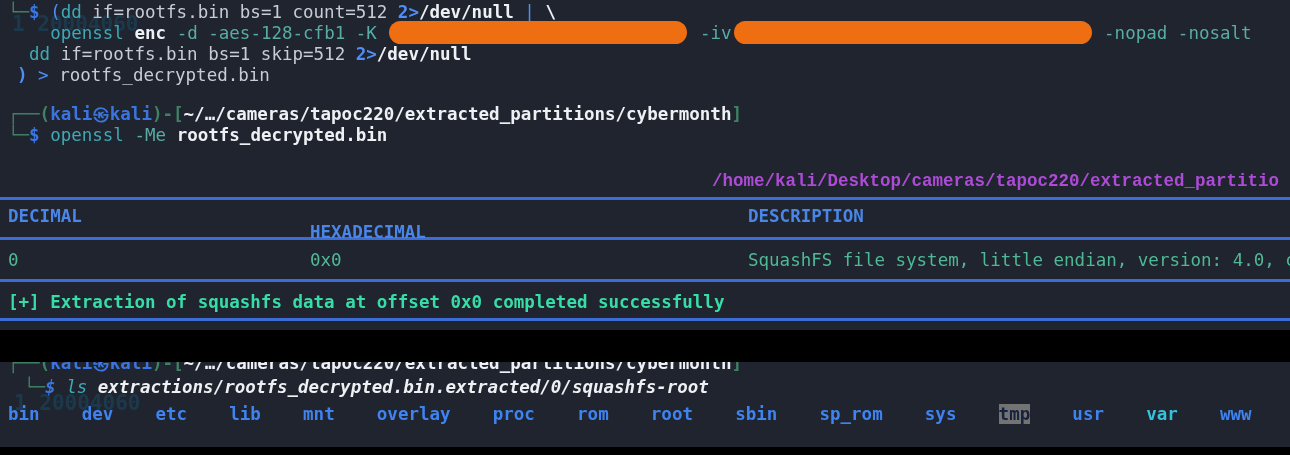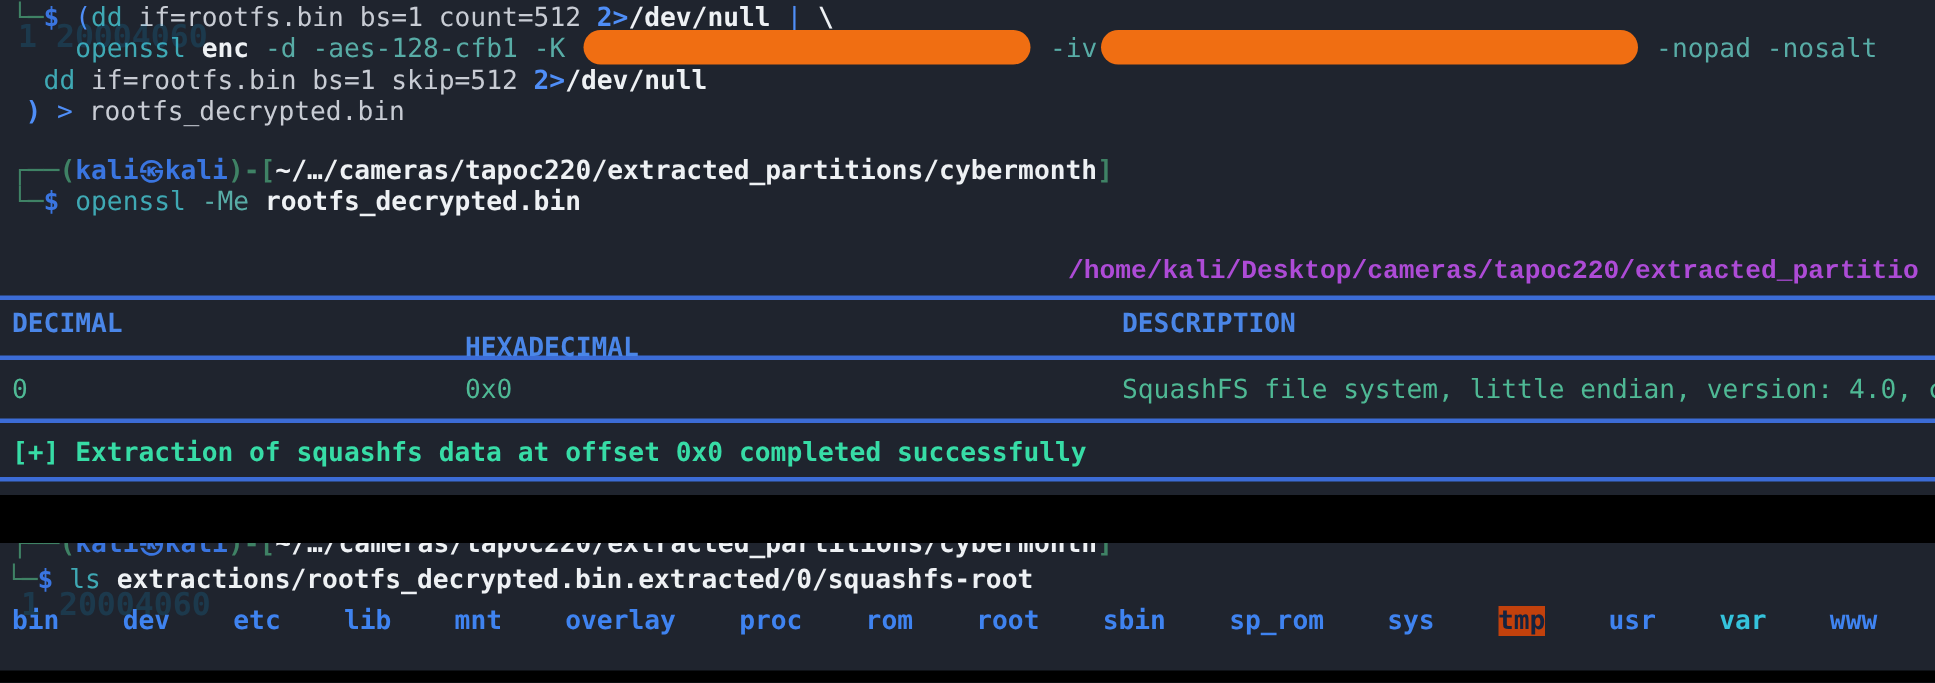--- a/index.html
+++ b/index.html
@@ -26,21 +26,21 @@
   .s-wb      {color:#eef1f4;font-weight:bold;}
   .s-syn     {color:#4f8ef7;}
   .s-synb    {color:#4f8ef7;font-weight:bold;}
   .s-pathb   {color:#eef1f4;font-weight:bold;}
   .s-purple  {color:#ad4bd6;font-weight:bold;font-family:Liberation Mono, monospace;}
   .s-th      {color:#4a86e8;font-weight:bold;}
   .s-val     {color:#4fb995;}
   .s-ok      {color:#37dca6;font-weight:bold;}
   .s-dir     {color:#3f83f0;font-weight:bold;}
   .s-dircyan {color:#35c3dc;font-weight:bold;}
-  .s-tmphl   {color:#15233f;background:#c2410c;font-weight:bold;}
+  .s-tmphl   {color:#15233f;background:#737373;font-weight:bold;}
   .s-redact{
     display:inline-block;
     background:#f06e12;
     height:23px;
     border-radius:12px;
     vertical-align:middle;
     margin:-3px 2px 0 2px;
   }
   .rule{
     position:absolute;left:0;width:1290px;height:3px;
@@ -75,20 +75,20 @@
       <div class="line" style="left: 8px; top: 23px;"><span class="s-arg">    </span><span class="s-cmd">openssl</span><span class="s-arg"> </span><span class="s-wb">enc</span><span class="s-arg"> </span><span class="s-opt">-d</span><span class="s-arg"> </span><span class="s-opt">-aes-128-cfb1</span><span class="s-arg"> </span><span class="s-opt">-K </span><span class="s-redact" style="width: 298px;"></span><span class="s-arg"> </span><span class="s-opt">-iv</span><span class="s-redact" style="width: 358px;"></span><span class="s-arg"> </span><span class="s-opt">-nopad</span><span class="s-arg"> </span><span class="s-opt">-nosalt</span></div>
       <div class="line" style="left: 8px; top: 44px;"><span class="s-arg">  </span><span class="s-cmd">dd</span><span class="s-arg"> if=rootfs.bin bs=1 skip=512 </span><span class="s-synb">2&gt;</span><span class="s-wb">/dev/null</span></div>
       <div class="line" style="left: 17px; top: 65px;"><span class="s-synb">) </span><span class="s-syn">&gt; </span><span class="s-arg">rootfs_decrypted.bin</span></div>
       <div class="line" style="left: 8px; top: 104px;"><span class="s-frame">┌──(</span><span class="s-user">kali㉿kali</span><span class="s-frame">)-[</span><span class="s-pathb">~/…/cameras/tapoc220/extracted_partitions/cybermonth</span><span class="s-frame">]</span></div>
       <div class="line" style="left: 8px; top: 125px;"><span class="s-frame">└─</span><span class="s-psym">$ </span><span class="s-cmd">openssl</span><span class="s-arg"> </span><span class="s-opt">-Me</span><span class="s-arg"> </span><span class="s-wb">rootfs_decrypted.bin</span></div>
       <div class="line" style="left: 712px; top: 170px;"><span class="s-purple">/home/kali/Desktop/cameras/tapoc220/extracted_partitio</span></div>
       <div class="line" style="left: 0px; top: 206px;"><span class="s-th" style="position: absolute; left: 8px; top: 0px;">DECIMAL</span><span class="s-th" style="position: absolute; left: 310px; top: 16px;">HEXADECIMAL</span><span class="s-th" style="position: absolute; left: 748px; top: 0px;">DESCRIPTION</span></div>
       <div class="line" style="left: 0px; top: 250px;"><span class="s-val" style="position: absolute; left: 8px; top: 0px;">0</span><span class="s-val" style="position: absolute; left: 310px; top: 0px;">0x0</span><span class="s-val" style="position: absolute; left: 748px; top: 0px;">SquashFS file system, little endian, version: 4.0, c</span></div>
       <div class="line" style="left: 8px; top: 292px;"><span class="s-ok">[+] Extraction of squashfs data at offset 0x0 completed successfully</span></div>
       <div class="line" style="left: 8px; top: 353px;"><span class="s-frame">┌──(</span><span class="s-user">kali㉿kali</span><span class="s-frame">)-[</span><span class="s-pathb">~/…/cameras/tapoc220/extracted_partitions/cybermonth</span><span class="s-frame">]</span></div>
-      <div class="line" style="left: 4px; top: 377px;"><span class="s-frame">└─</span><span class="s-psym">$ </span><span class="s-cmd">ls </span><span class="s-wb">extractions/rootfs_decrypted.bin.extracted/0/squashfs-root</span></div>
+      <div class="line" style="left: 24px; top: 377px; font-style: italic;"><span class="s-frame">└─</span><span class="s-psym">$ </span><span class="s-cmd">ls </span><span class="s-wb">extractions/rootfs_decrypted.bin.extracted/0/squashfs-root</span></div>
       <div class="line" style="left: 8px; top: 404px;"><span class="s-dir">bin</span><span class="s-arg">    </span><span class="s-dir">dev</span><span class="s-arg">    </span><span class="s-dir">etc</span><span class="s-arg">    </span><span class="s-dir">lib</span><span class="s-arg">    </span><span class="s-dir">mnt</span><span class="s-arg">    </span><span class="s-dir">overlay</span><span class="s-arg">    </span><span class="s-dir">proc</span><span class="s-arg">    </span><span class="s-dir">rom</span><span class="s-arg">    </span><span class="s-dir">root</span><span class="s-arg">    </span><span class="s-dir">sbin</span><span class="s-arg">    </span><span class="s-dir">sp_rom</span><span class="s-arg">    </span><span class="s-dir">sys</span><span class="s-arg">    </span><span class="s-tmphl">tmp</span><span class="s-arg">    </span><span class="s-dir">usr</span><span class="s-arg">    </span><span class="s-dircyan">var</span><span class="s-arg">    </span><span class="s-dir">www</span></div>
     </div>
 
   <div class="band" style="top:330px;height:32px"></div>
 
   <div class="band" style="top:447px;height:8px"></div>
 </div>
 
 </body></html>

